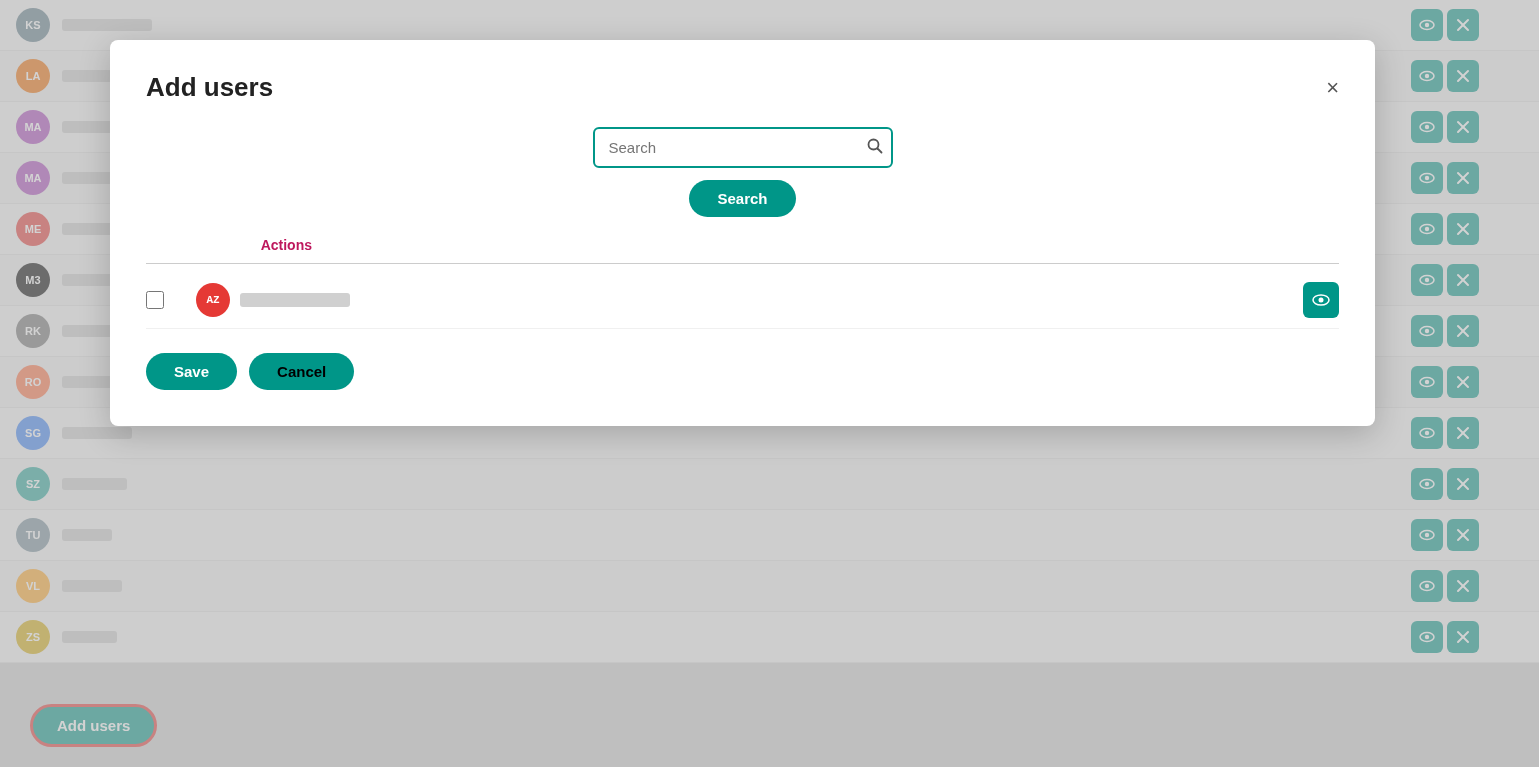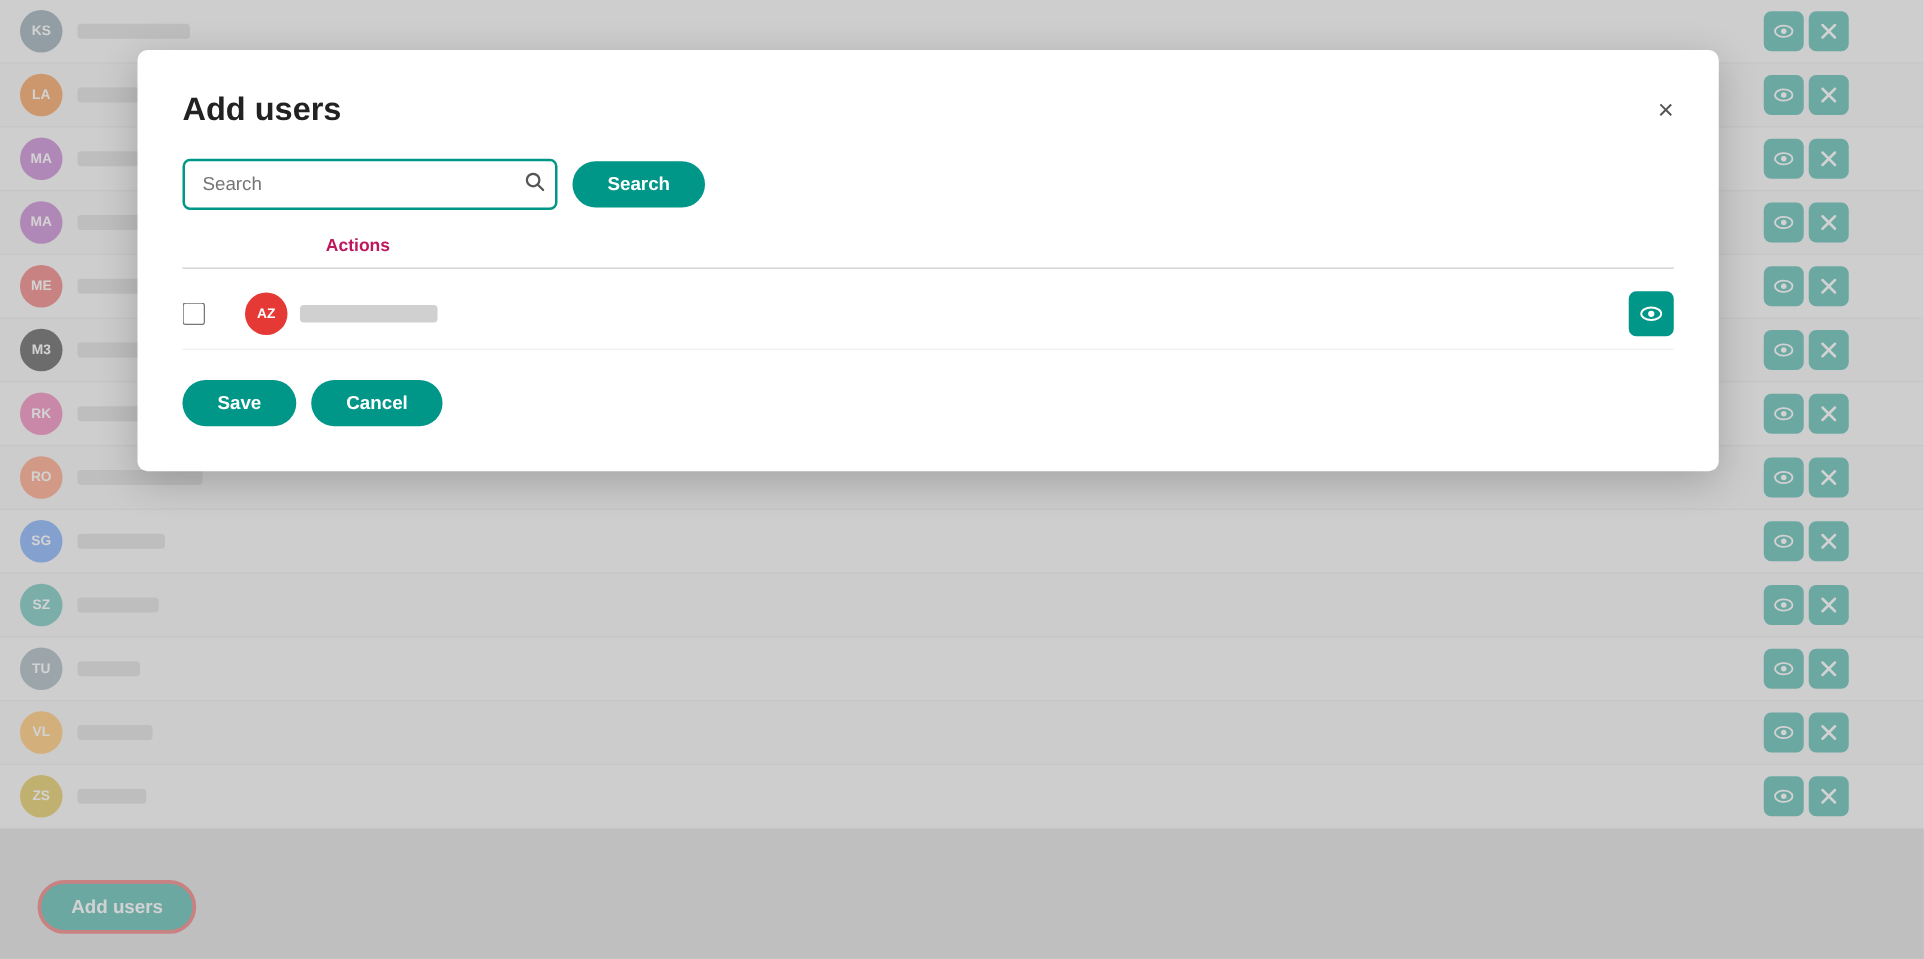--- a/index.html
+++ b/index.html
@@ -122,20 +122,21 @@
       cursor: pointer;
       color: #555;
       line-height: 1;
     }
 
     .search-row {
       display: flex;
       align-items: center;
       gap: 12px;
       margin-bottom: 20px;
+      flex-direction: column;
     }
 
     .search-input-wrap {
       position: relative;
       width: 300px;
     }
 
     .search-input {
       width: 100%;
       border: 2px solid #009688;
@@ -222,20 +223,21 @@
     .row-user-avatar {
       width: 34px;
       height: 34px;
       border-radius: 50%;
       display: flex;
       align-items: center;
       justify-content: center;
       font-size: 11px;
       font-weight: 700;
       color: white;
+      font-family: Liberation Mono, monospace;
     }
 
     .row-user-name {
       height: 14px;
       border-radius: 3px;
       background: #d0d0d0;
       width: 110px;
     }
 
     .row-action-cell {
@@ -270,21 +272,21 @@
       border: none;
       border-radius: 24px;
       padding: 10px 28px;
       font-size: 15px;
       font-weight: 600;
       cursor: pointer;
     }
 
     .cancel-btn {
       background: #009688;
-      color: #ffffff;
+      color: #000000;
       border: none;
       border-radius: 24px;
       padding: 6px 28px;
       font-size: 15px;
       font-weight: 600;
       cursor: pointer;
     }
 
     
     .add-users-bottom {
@@ -408,21 +410,21 @@
         </button>
         <button class="action-btn close-btn">
           <svg width="14" height="14" viewBox="0 0 14 14" fill="none">
             <line x1="2" y1="2" x2="12" y2="12" stroke="white" stroke-width="2" stroke-linecap="round"></line>
             <line x1="12" y1="2" x2="2" y2="12" stroke="white" stroke-width="2" stroke-linecap="round"></line>
           </svg>
         </button>
       </div>
     </div>
     <div class="bg-row">
-      <div class="avatar-circle" style="background:#ec4899">RK</div>
+      <div class="avatar-circle" style="background:#737373">RK</div>
       <div class="blurred-text" style="width:75px"></div>
       <div class="row-actions">
         <button class="action-btn">
           <svg width="16" height="16" viewBox="0 0 16 16" fill="none">
             <ellipse cx="8" cy="8" rx="7" ry="4.5" stroke="white" stroke-width="1.5"></ellipse>
             <circle cx="8" cy="8" r="2.2" fill="white"></circle>
           </svg>
         </button>
         <button class="action-btn close-btn">
           <svg width="14" height="14" viewBox="0 0 14 14" fill="none">

